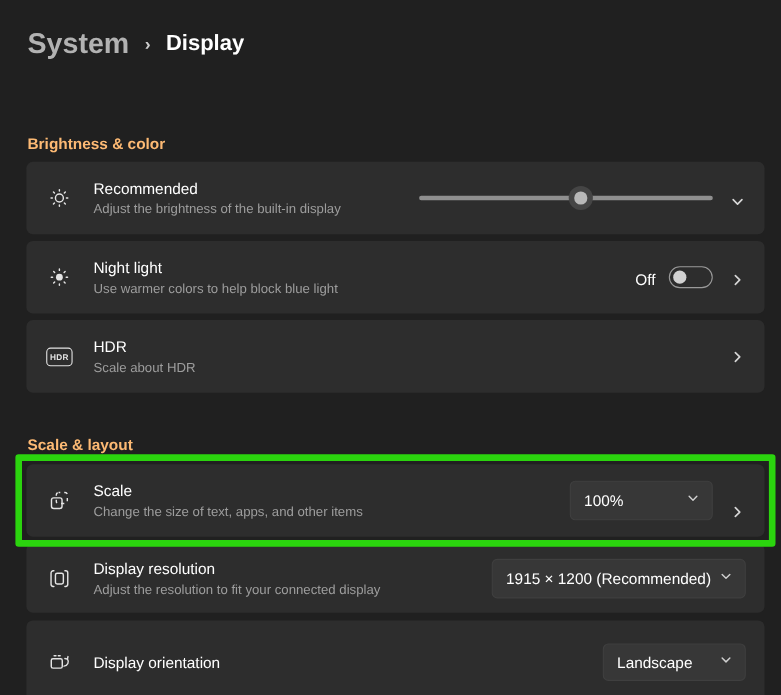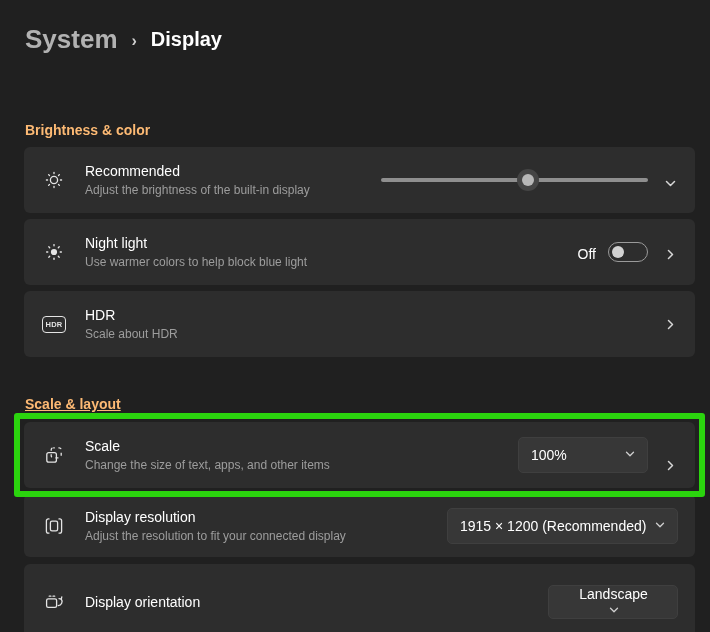--- a/index.html
+++ b/index.html
@@ -13,21 +13,21 @@
 
   
   .breadcrumb{display:flex;align-items:center;padding:22px 0 0 25px;height:34px;}
   .crumb-parent{font-size:26px;font-weight:600;color:#b2b2b2;}
   .crumb-sep{font-size:16px;font-weight:700;color:#cfcfcf;margin:4px 14px 0 14px;}
   .crumb-current{font-size:20px;font-weight:700;color:#ffffff;}
 
   
   .section-label{margin-left:25px;font-size:14px;font-weight:700;color:#fdba74;line-height:16px;}
   .section-label.first{margin-top:66px;margin-bottom:9px;}
-  .section-label.second{margin-top:39px;margin-bottom:10px;text-decoration:underline;}
+  .section-label.second{margin-top:39px;margin-bottom:10px;}
 
   
   .card{
     width:671px;margin:0 0 6px 24px;height:66px;background:#2d2d2d;border-radius:6px;
     display:flex;align-items:center;box-sizing:border-box;padding-right:17px;
   }
   .card.h63{height:63px;margin-bottom:7px;}
   .card.tall{height:76px;margin-bottom:0;}
   .icon-cell{width:20px;margin:0 21px 0 20px;display:flex;align-items:center;justify-content:center;flex:0 0 auto;}
   .texts{flex:1;min-width:0;}
@@ -54,21 +54,21 @@
   .chev.no-gap{margin-left:0;}
 
   
   .dropdown{
     height:36px;background:#373737;border:1px solid #3f3f3f;border-radius:5px;
     display:flex;align-items:center;justify-content:space-between;
     box-sizing:border-box;padding:0 11px 0 12px;
   }
   .dropdown.w130{width:130px;}
   .dropdown.w231{width:231px;}
-  .dropdown.h34{height:34px;flex-direction:column;}
+  .dropdown.h34{height:34px;}
   .dropdown-value{font-size:14px;color:#ffffff;white-space:nowrap;}
 
   
   .hdr-badge{
     width:24px;height:17px;border:1.6px solid #e4e4e4;border-radius:4px;box-sizing:border-box;
     display:flex;align-items:center;justify-content:center;
     font-size:7.5px;font-weight:700;color:#e4e4e4;letter-spacing:0.2px;flex:0 0 auto;
   }
 
   

